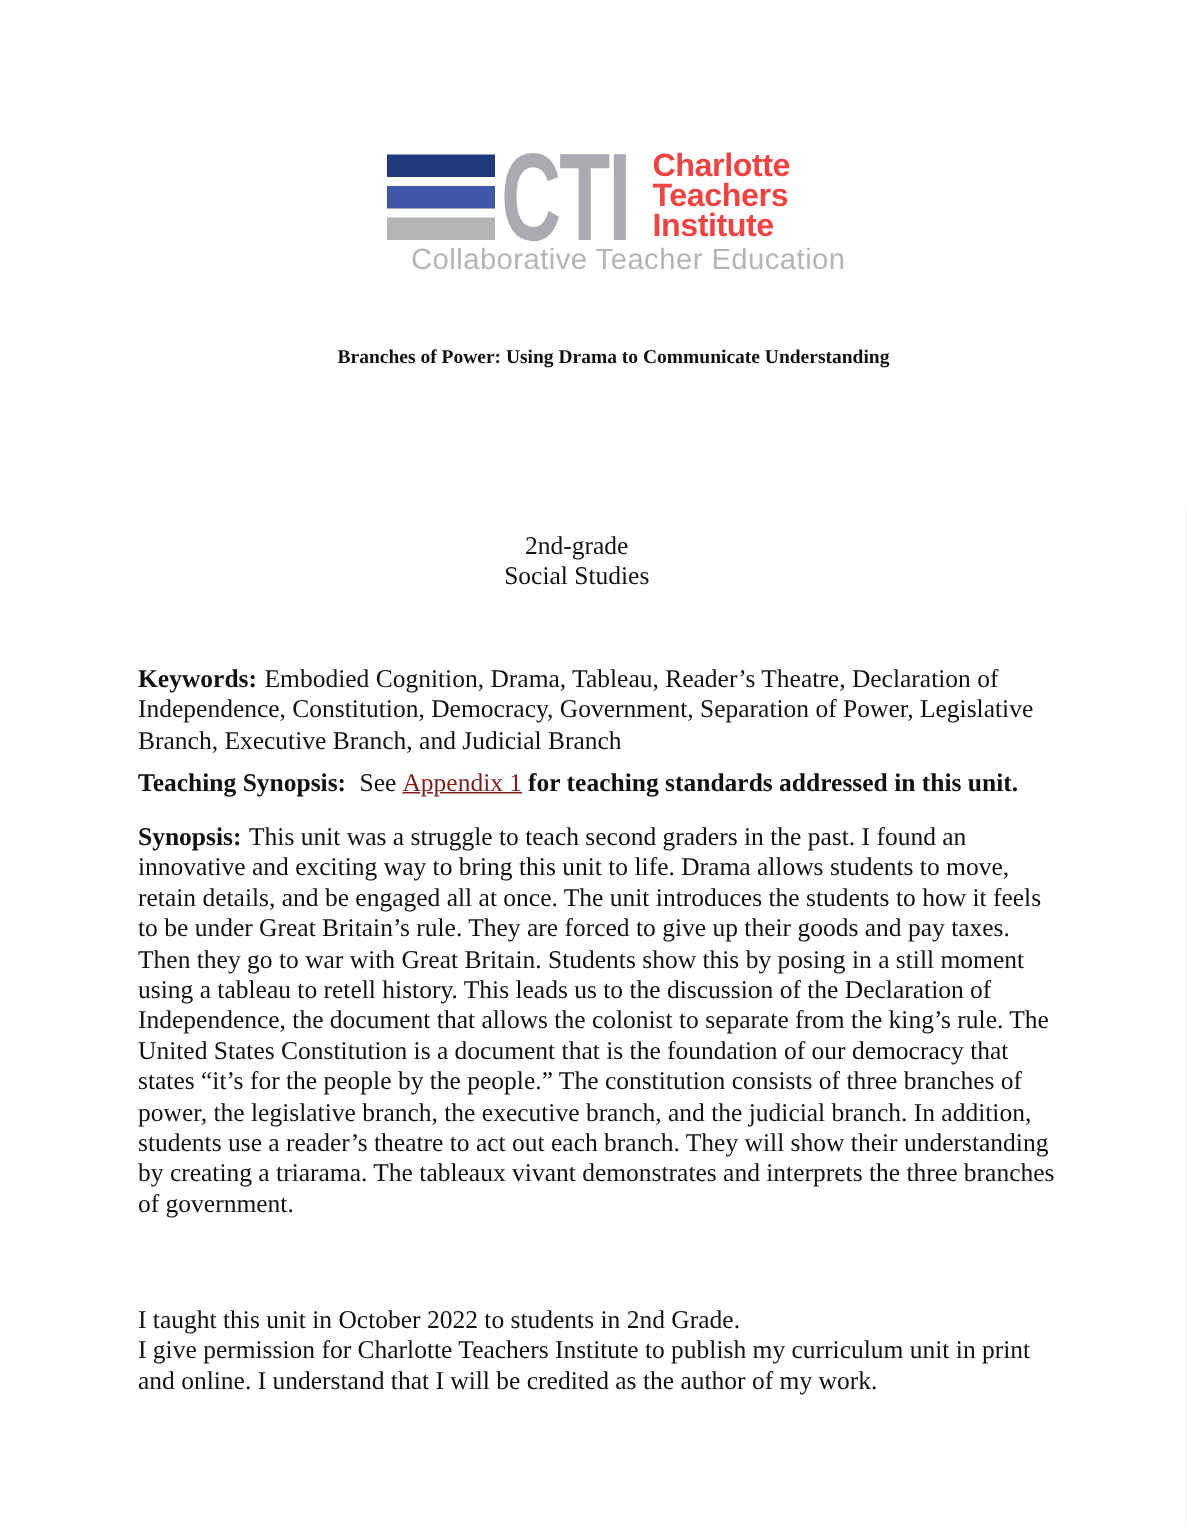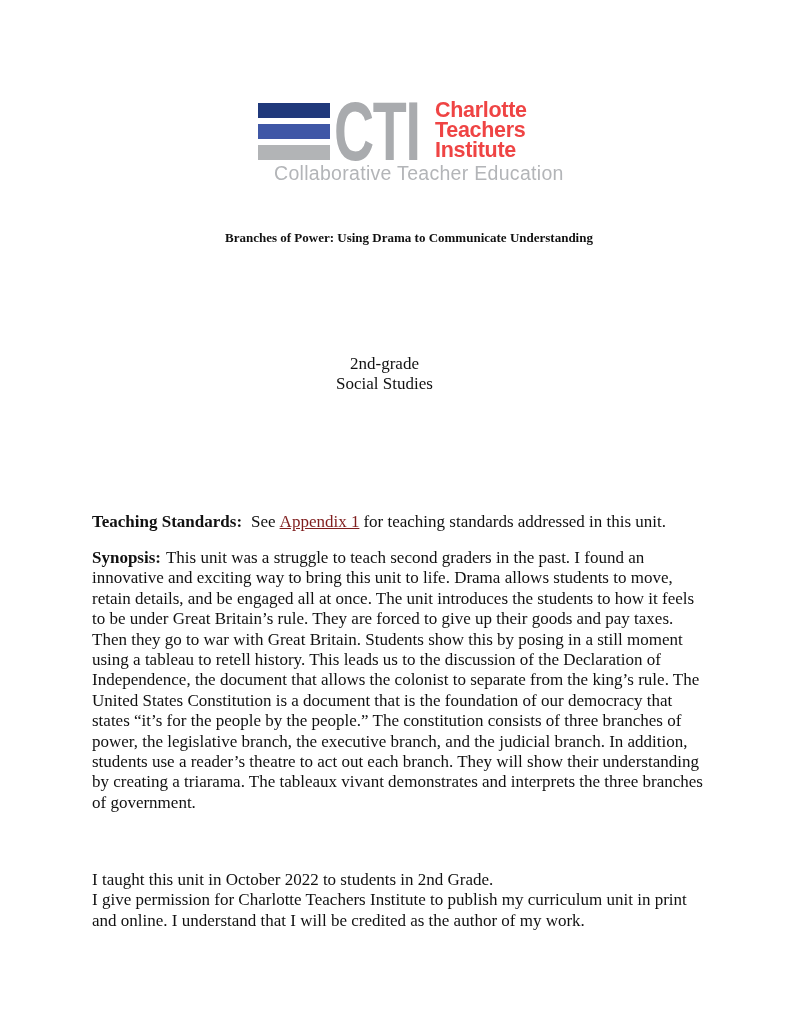--- a/index.html
+++ b/index.html
@@ -47,21 +47,21 @@
 
   
   .para { position: absolute; left: 92px; width: 614px; text-align: left; }
   .keywords { top: 443px; }
   .teaching { top: 512px; }
   .synopsis { top: 548px; }
   .permission { top: 870px; }
   .bold-label { font-weight: bold; margin-right: 5px; }
   .ts-label { margin-right: 9px; }
   .pre-link { margin-right: 4px; }
-  .post-link { margin-left: 4px; }
+  .post-link { margin-left: 4px; font-weight: bold; }
   .appendix-link { text-decoration: underline; cursor: pointer; }
 </style>
 </head>
 <body>
 
 <div class="page">
 
   <div class="logo">
     <div class="logo-bar top" style="background: rgb(32, 57, 123);"></div>
     <div class="logo-bar mid" style="background: rgb(63, 87, 166);"></div>
@@ -76,23 +76,26 @@
   </div>
 
   <div class="doc-title">Branches of Power: Using Drama to Communicate Understanding</div>
 
 
   <div class="recommended">
     <div>2nd-grade</div>
     <div>Social Studies</div>
   </div>
 
+  <div class="para keywords">
+    <span class="bold-label">Keywords:</span><span>Embodied Cognition, Drama, Tableau, Reader’s Theatre, Declaration of Independence, Constitution, Democracy, Government, Separation of Power, Legislative Branch, Executive Branch, and Judicial Branch</span>
+  </div>
 
   <div class="para teaching">
-    <span class="bold-label ts-label">Teaching Standards:</span><span class="pre-link">See</span><span class="appendix-link" style="color: #7f1d1d;">Appendix 1</span><span class="post-link">for teaching standards addressed in this unit.</span>
+    <span class="bold-label ts-label">Teaching Synopsis:</span><span class="pre-link">See</span><span class="appendix-link" style="color: #7f1d1d;">Appendix 1</span><span class="post-link">for teaching standards addressed in this unit.</span>
   </div>
 
   <div class="para synopsis">
     <span class="bold-label">Synopsis:</span><span>This unit was a struggle to teach second graders in the past. I found an innovative and exciting way to bring this unit to life. Drama allows students to move, retain details, and be engaged all at once. The unit introduces the students to how it feels to be under Great Britain’s rule. They are forced to give up their goods and pay taxes. Then they go to war with Great Britain. Students show this by posing in a still moment using a tableau to retell history. This leads us to the discussion of the Declaration of Independence, the document that allows the colonist to separate from the king’s rule. The United States Constitution is a document that is the foundation of our democracy that states “it’s for the people by the people.” The constitution consists of three branches of power, the legislative branch, the executive branch, and the judicial branch. In addition, students use a reader’s theatre to act out each branch. They will show their understanding by creating a triarama. The tableaux vivant demonstrates and interprets the three branches of government.</span>
   </div>
 
   <div class="para permission">
     <div>I taught this unit in October 2022 to students in 2nd Grade.</div>
     <div>I give permission for Charlotte Teachers Institute to publish my curriculum unit in print and online. I understand that I will be credited as the author of my work.</div>
   </div>

